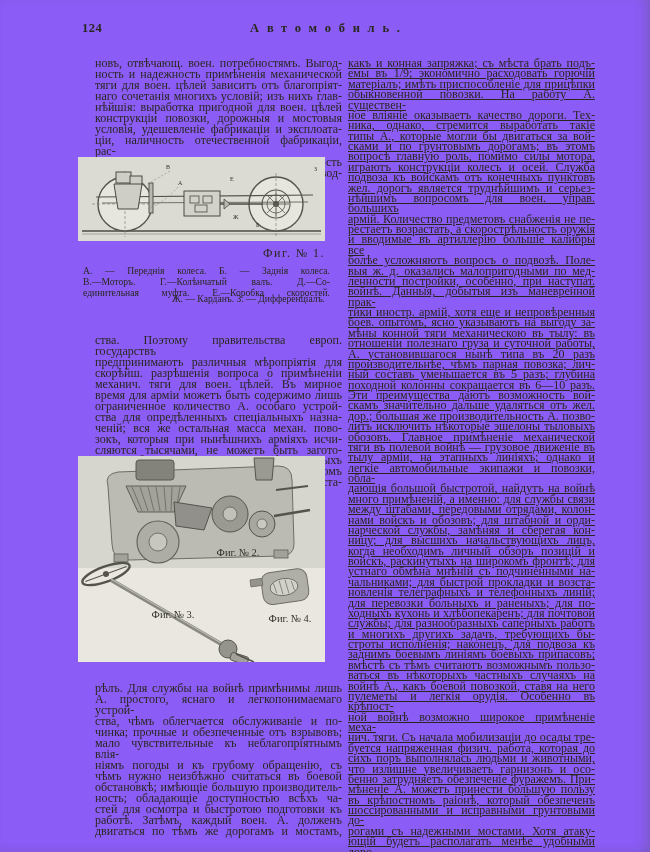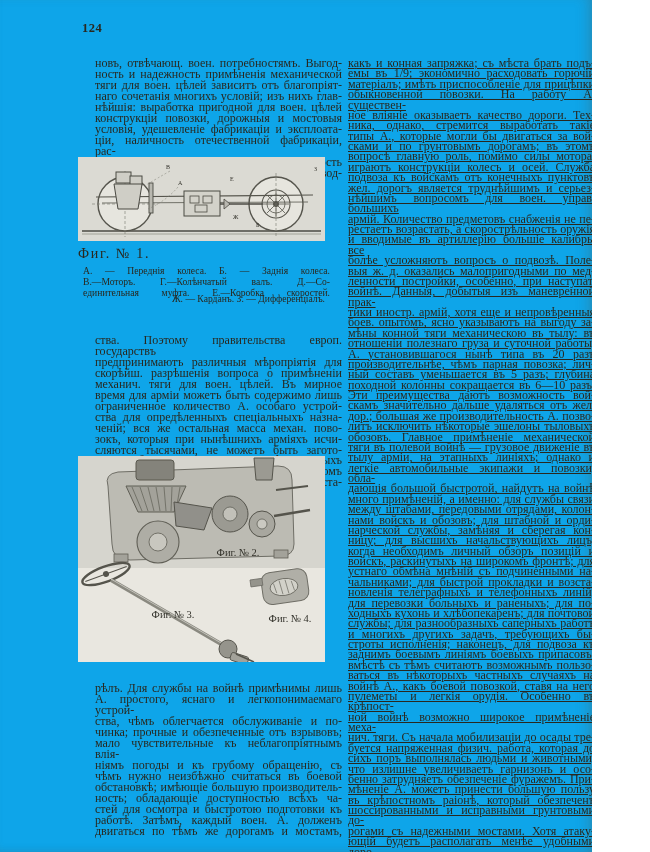--- a/index.html
+++ b/index.html
@@ -1,19 +1,19 @@
 <!DOCTYPE html>
 <html><head>
 <meta charset="utf-8">
 <style>
   html,body{margin:0;padding:0;}
   .page{
     position:relative;
-    width:592px;height:852px;
-    background:#0ea5e9;
+    width:650px;height:852px;
+    background:#8b5cf6;
     overflow:hidden;
     font-family:"Liberation Serif","DejaVu Serif",serif;
     color:#29281f;
     box-shadow:inset -10px 0 14px -8px rgba(90,88,78,.35), inset 0 -6px 10px -6px rgba(90,88,78,.18);
   }
   .pagenum{
     position:absolute;left:82px;top:21px;
     font-size:12.5px;font-weight:bold;letter-spacing:.5px;
   }
   .title{
@@ -30,41 +30,42 @@
     white-space:pre-line;
     text-align:justify;text-align-last:justify;
     word-spacing:.02em;
   }
   .lh-a{line-height:11.05px;}
   .lh-b{line-height:10.95px;}
   .lh-c{line-height:11px;}
   .lh-r{line-height:10.38px;text-decoration:underline;}
   .figlabel{
     position:absolute;left:0;width:247px;
-    text-align:left;font-size:14px;letter-spacing:.12em;
+    text-align:right;font-size:12px;letter-spacing:.12em;
   }
   .caption{
     position:absolute;left:0;width:247px;margin:5px;
     font-size:9.6px;line-height:11px;
     white-space:pre-line;text-align:justify;text-align-last:justify;
   }
   .caption-last{
     position:absolute;left:0;width:247px;
     font-size:9.6px;text-align:right;
   }
   svg{display:block;}
   .figsvg{position:absolute;left:0;}
   .figtext{font-family:"Liberation Serif","DejaVu Serif",serif;fill:#33322b;}
 </style>
 </head>
 <body>
 
 <div class="page">
 
   <span class="pagenum">124</span>
+  <div class="title">Автомобиль.</div>
 
   <div class="col left">
 
     <p class="body lh-a" style="top:41px">новъ, отвѣчающ. воен. потребностямъ. Выгод-
 ность и надежность примѣненія механической
 тяги для воен. цѣлей зависитъ отъ благопріят-
 наго сочетанія многихъ условій; изъ нихъ глав-
 нѣйшія: выработка пригодной для воен. цѣлей
 конструкціи повозки, дорожныя и мостовыя
 условія, удешевленіе фабрикаціи и эксплоата-

